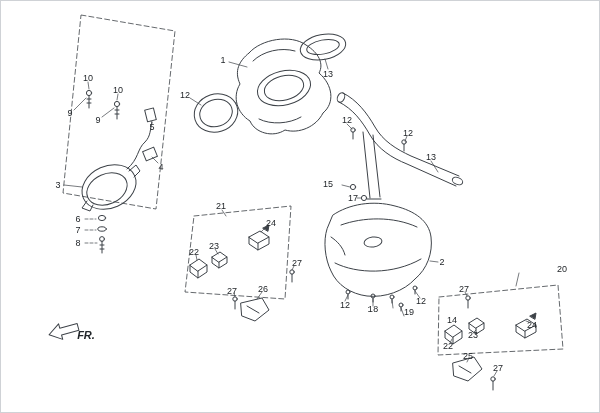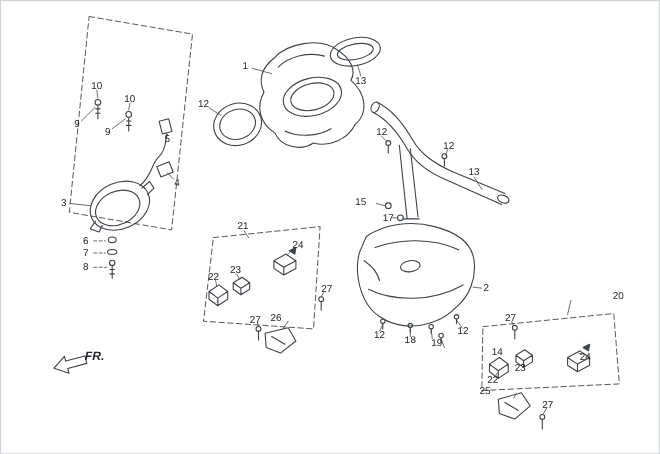--- a/index.html
+++ b/index.html
@@ -33,20 +33,21 @@
     user-select: none;
   }
   .fr-label {
     position: absolute;
     transform: translate(-50%, -50%);
     font-size: 11px;
     font-style: italic;
     font-weight: bold;
     color: #22262a;
     user-select: none;
+    margin-top: 11px;
   }
 </style>
 </head>
 <body>
 
 <div class="stage">
 
   <svg width="600" height="413" viewBox="0 0 600 413">
     <g stroke="currentColor" fill="none" stroke-width="1" stroke-linecap="round" stroke-linejoin="round">
 
@@ -231,34 +232,34 @@
       <span class="callout" style="left: 77px; top: 229px;">7</span>
       <span class="callout" style="left: 77px; top: 242px;">8</span>
       <span class="callout" style="left: 346px; top: 119px;">12</span>
       <span class="callout" style="left: 407px; top: 132px;">12</span>
       <span class="callout" style="left: 430px; top: 156px;">13</span>
       <span class="callout" style="left: 327px; top: 183px;">15</span>
       <span class="callout" style="left: 352px; top: 197px;">17</span>
       <span class="callout" style="left: 441px; top: 261px;">2</span>
       <span class="callout" style="left: 344px; top: 304px;">12</span>
       <span class="callout" style="left: 372px; top: 309px; font-family: Liberation Mono, monospace;">18</span>
-      <span class="callout" style="left: 396px; top: 311px;">19</span>
+      <span class="callout" style="left: 408px; top: 311px;">19</span>
       <span class="callout" style="left: 403px; top: 319px; margin-left: 48px;">14</span>
       <span class="callout" style="left: 420px; top: 300px;">12</span>
       <span class="callout" style="left: 220px; top: 205px;">21</span>
       <span class="callout" style="left: 270px; top: 222px;">24</span>
       <span class="callout" style="left: 213px; top: 245px;">23</span>
       <span class="callout" style="left: 193px; top: 251px;">22</span>
       <span class="callout" style="left: 296px; top: 262px;">27</span>
       <span class="callout" style="left: 231px; top: 290px;">27</span>
-      <span class="callout" style="left: 250px; top: 288px;">26</span>
+      <span class="callout" style="left: 262px; top: 288px;">26</span>
       <span class="callout" style="left: 518px; top: 268px; margin-left: 43px;">20</span>
       <span class="callout" style="left: 463px; top: 288px;">27</span>
       <span class="callout" style="left: 531px; top: 324px;">24</span>
       <span class="callout" style="left: 472px; top: 334px;">23</span>
       <span class="callout" style="left: 447px; top: 345px;">22</span>
-      <span class="callout" style="left: 440px; top: 355px;">25</span>
+      <span class="callout" style="left: 467px; top: 355px;">25</span>
       <span class="callout" style="left: 497px; top: 367px;">27</span>
     </div>
 
   <span class="fr-label" style="left:85px; top:323px;">FR.</span>
 
 </div>
 
 </body></html>

